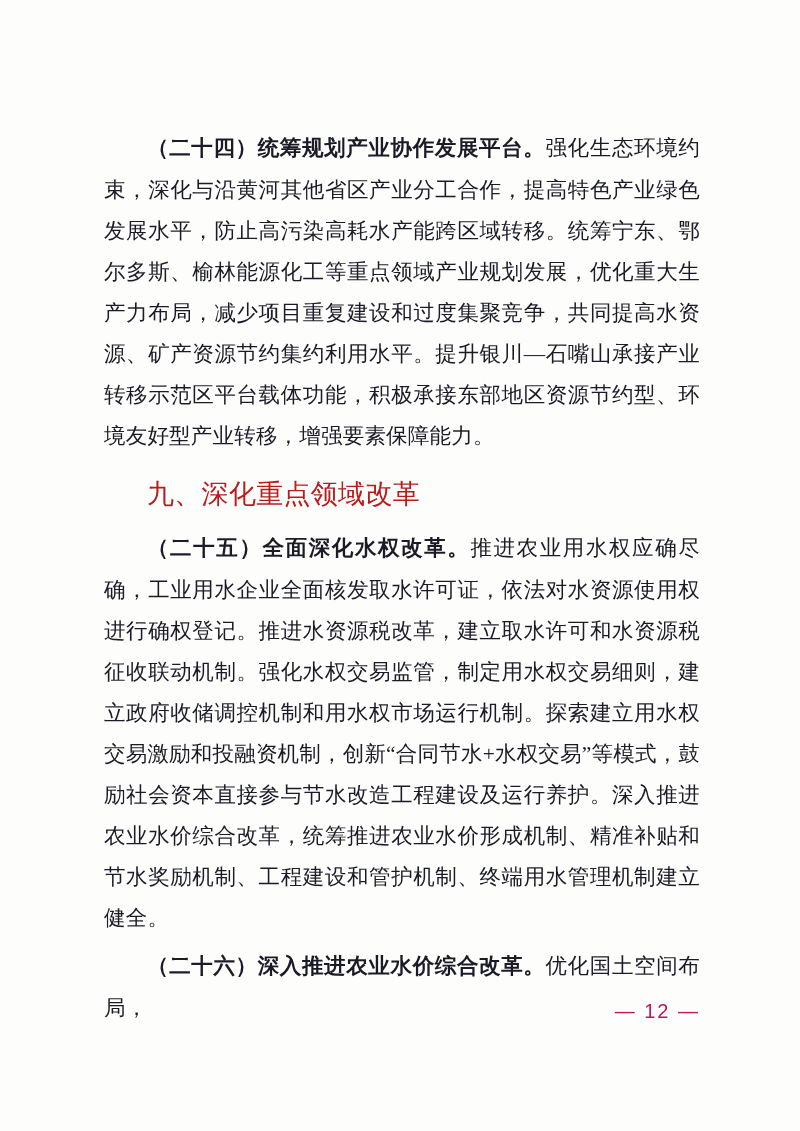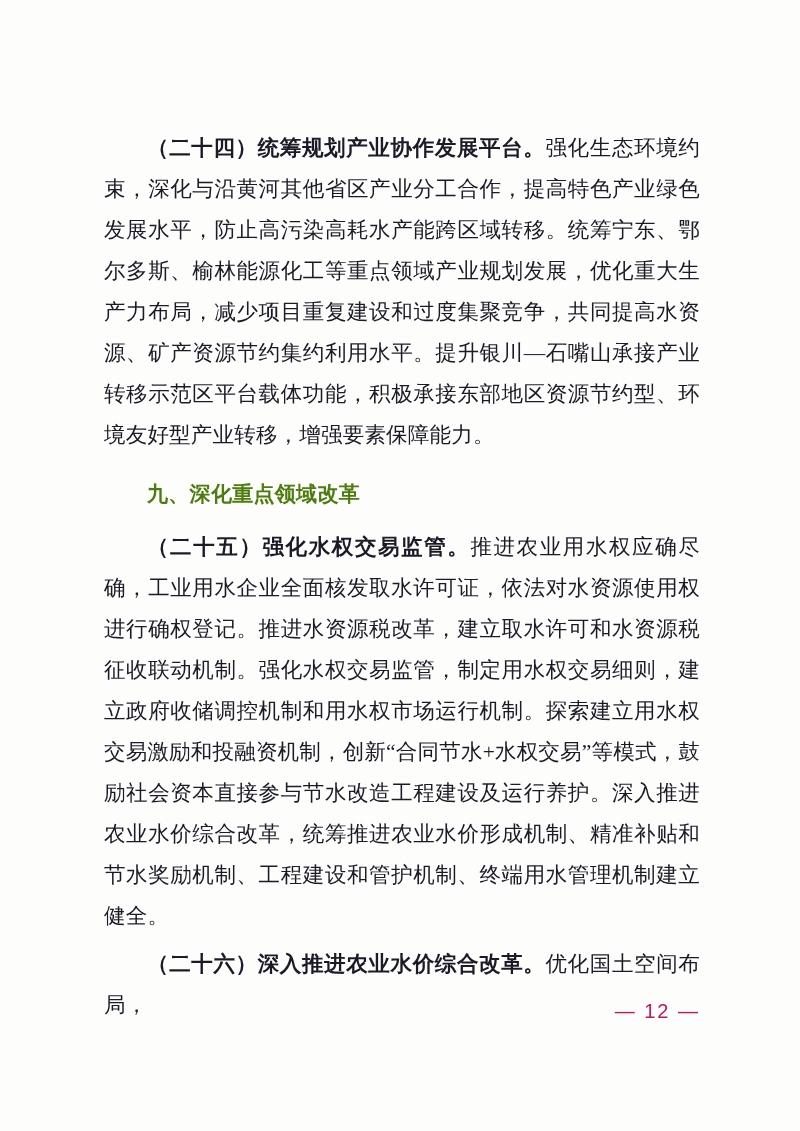--- a/index.html
+++ b/index.html
@@ -28,30 +28,30 @@
     line-height: 41px;
     color: #1b1b28;
     text-align: justify;
     text-justify: inter-ideograph;
     margin: 0 0 0 0;
     text-indent: 43px;
     letter-spacing: 0.2px;
   }
   .heading {
     font-family: "Liberation Sans", "DejaVu Sans", sans-serif;
-    font-size: 21px;
-    font-weight: bold;
+    font-size: 27px;
+    font-weight: normal;
     line-height: 41px;
-    color: #4d7c0f;
+    color: #b91c1c;
     text-indent: 43px;
     margin: 10px 0 6px 0;
     letter-spacing: 0.3px;
   }
   .para .b {
-    font-family: Liberation Serif, serif;
+    font-family: Liberation Mono, monospace;
     font-weight: bold;
     letter-spacing: 0.2px;
   }
   .spacer-sm { height: 7px; }
   .footer {
     position: absolute;
     left: 104px;
     top: 1000px;
     width: 596px;
     text-align: right;
@@ -72,21 +72,21 @@
 
     <p class="para"><span class="b">（二十四）统筹规划产业协作发展平台。</span><span>强化生态环境约束，深化与沿黄河其他省区产业分工合作，提高特色产业绿色发展水平，防止高污染高耗水产能跨区域转移。统筹宁东、鄂尔多斯、榆林能源化工等重点领域产业规划发展，优化重大生产力布局，减少项目重复建设和过度集聚竞争，共同提高水资源、矿产资源节约集约利用水平。提升银川—石嘴山承接产业转移示范区平台载体功能，积极承接东部地区资源节约型、环境友好型产业转移，增强要素保障能力。</span></p>
 
     <div class="spacer-sm"></div>
 
     <h2 class="heading">九、深化重点领域改革</h2>
 
 
     <div class="spacer-sm"></div>
 
-    <p class="para"><span class="b">（二十五）强化水权交易监管。</span><span>推进农业用水权应确尽确，工业用水企业全面核发取水许可证，依法对水资源使用权进行确权登记。推进水资源税改革，建立取水许可和水资源税征收联动机制。强化水权交易监管，制定用水权交易细则，建立政府收储调控机制和用水权市场运行机制。探索建立用水权交易激励和投融资机制，创新“合同节水+水权交易”等模式，鼓励社会资本直接参与节水改造工程建设及运行养护。深入推进农业水价综合改革，统筹推进农业水价形成机制、精准补贴和节水奖励机制、工程建设和管护机制、终端用水管理机制建立健全。</span></p>
+    <p class="para"><span class="b">（二十五）全面深化水权改革。</span><span>推进农业用水权应确尽确，工业用水企业全面核发取水许可证，依法对水资源使用权进行确权登记。推进水资源税改革，建立取水许可和水资源税征收联动机制。强化水权交易监管，制定用水权交易细则，建立政府收储调控机制和用水权市场运行机制。探索建立用水权交易激励和投融资机制，创新“合同节水+水权交易”等模式，鼓励社会资本直接参与节水改造工程建设及运行养护。深入推进农业水价综合改革，统筹推进农业水价形成机制、精准补贴和节水奖励机制、工程建设和管护机制、终端用水管理机制建立健全。</span></p>
 
     <div class="spacer-sm"></div>
 
     <p class="para"><span class="b">（二十六）深入推进农业水价综合改革。</span><span>优化国土空间布局，</span></p>
 
   </div>
 
   <div class="footer">
     <span class="page-num-wrap">— 12 —</span>
   </div>

